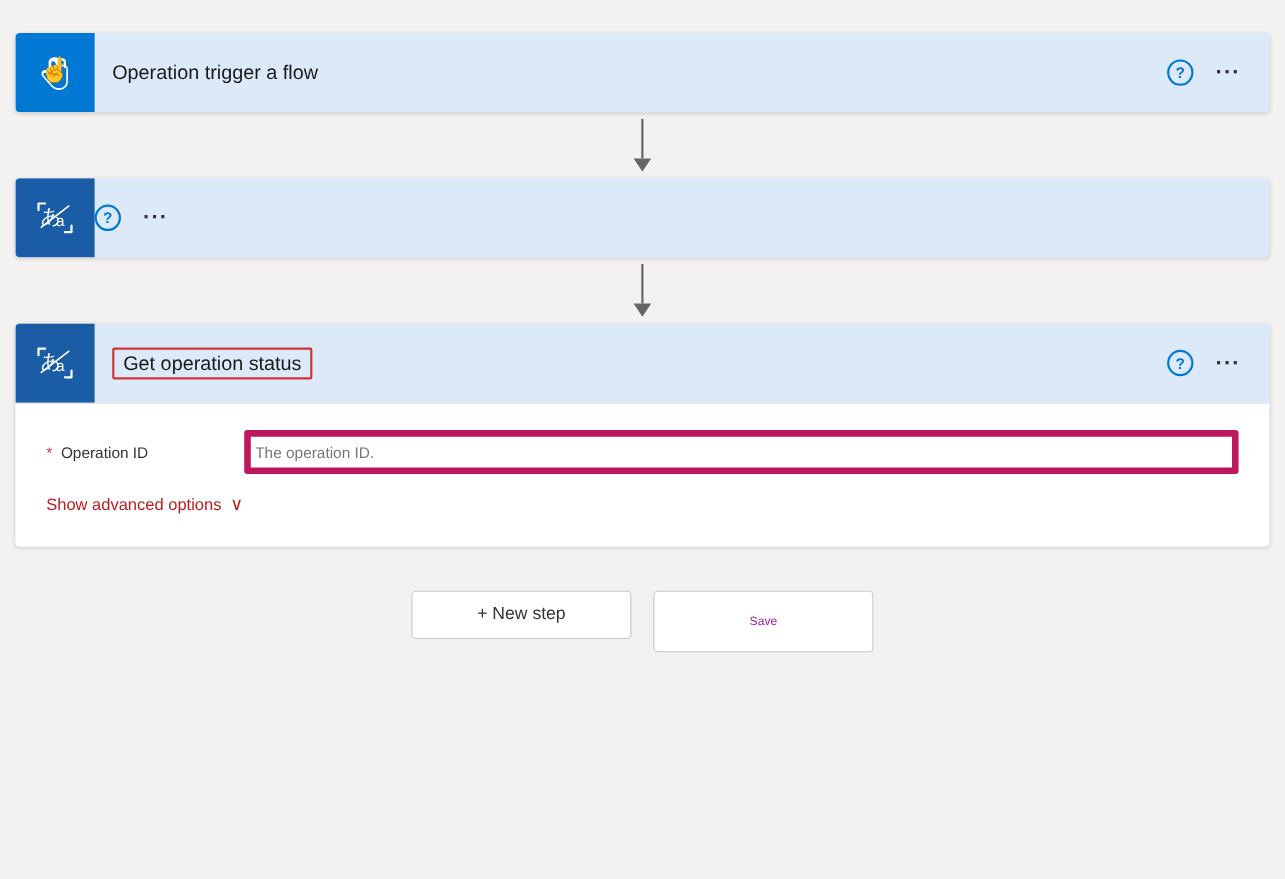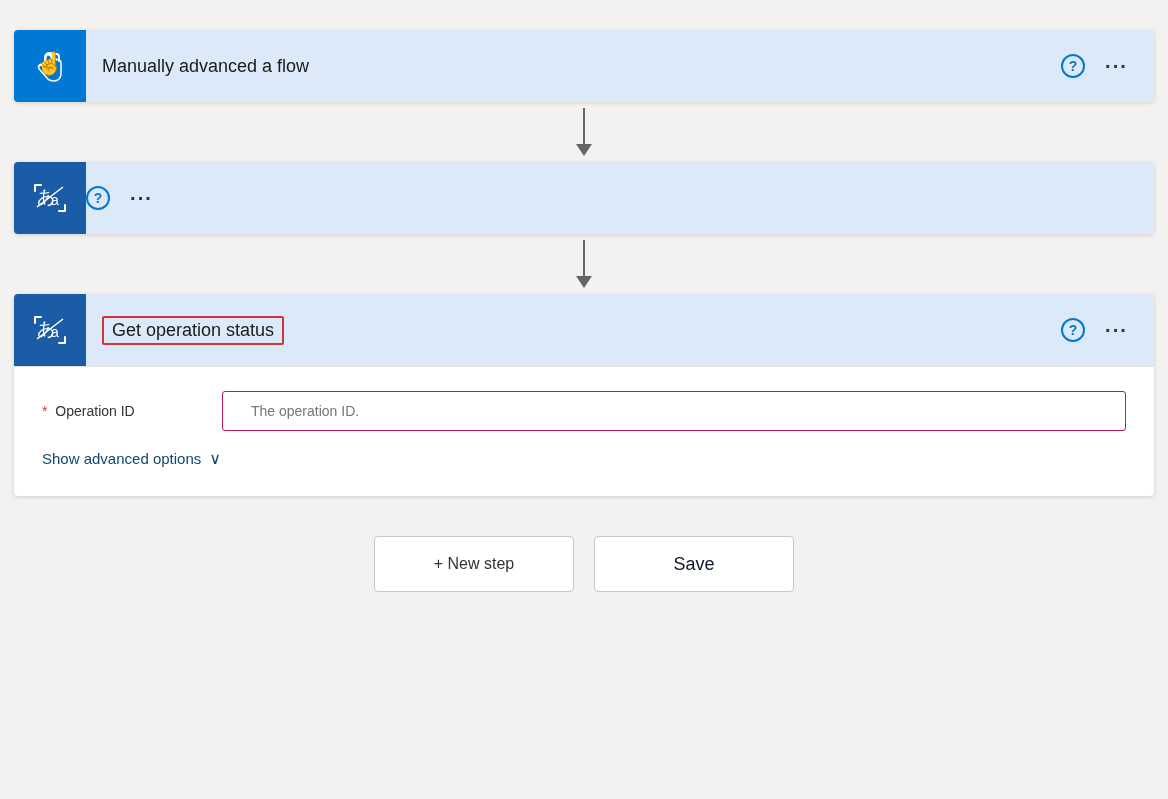--- a/index.html
+++ b/index.html
@@ -143,69 +143,69 @@
     }
 
     .field-label .required {
       color: #d13438;
       margin-right: 4px;
     }
 
     .field-input {
       flex: 1;
       height: 40px;
-      border: 1px solid #be185d;
+      border: 6px solid #be185d;
       border-radius: 3px;
-      padding: 0 28px;
+      padding: 0 4px;
       font-size: 14px;
       color: #999;
       outline: none;
       font-family: 'Segoe UI', sans-serif;
     }
 
     .show-advanced {
       display: flex;
       align-items: center;
       gap: 8px;
-      color: #0c4a6e;
+      color: #b91c1c;
       font-size: 15px;
       cursor: pointer;
       background: none;
       border: none;
       padding: 0;
       font-family: 'Segoe UI', sans-serif;
     }
 
     
     .bottom-actions {
       display: flex;
       gap: 20px;
       margin-top: 40px;
     }
 
     .btn-new-step {
       width: 200px;
-      height: 56px;
+      height: 44px;
       background: #fff;
       border: 1px solid #c8c8c8;
       border-radius: 4px;
       font-size: 16px;
       color: #333;
       cursor: pointer;
       font-family: 'Segoe UI', sans-serif;
     }
 
     .btn-save {
       width: 200px;
       height: 56px;
       background: #fff;
       border: 1px solid #c8c8c8;
       border-radius: 4px;
-      font-size: 18px;
-      color: #0f172a;
+      font-size: 11px;
+      color: #a21caf;
       cursor: pointer;
       font-family: 'Segoe UI', sans-serif;
     }
 
     
     .q-circle {
       width: 24px;
       height: 24px;
       border-radius: 50%;
       border: 2px solid #0078d4;
@@ -229,21 +229,21 @@
 
         <svg width="38" height="38" viewBox="0 0 38 38" fill="none" xmlns="http://www.w3.org/2000/svg">
           <path d="M19 6 C16 6 14 8 14 11 L14 20 L12 18 C11 17 9 17 8 18.5 C7 20 8 22 9 23 L16 31 C17.5 33 20 34 23 34 C27 34 30 31 30 27 L30 16 C30 14 28.5 12.5 27 12.5 C26.5 12.5 26 12.6 25.5 12.9 C25 11.5 23.7 10.5 22 10.5 C21.5 10.5 21 10.6 20.5 10.8 C20 9 18.8 8 17.5 7.5" stroke="white" stroke-width="1.5" fill="none"></path>
           <circle cx="22" cy="11" r="2" fill="white" opacity="0.8"></circle>
           <path d="M14 10 C14 7.8 16 6 18.5 6 C21 6 22.5 7.5 22.5 9.5 L22.5 12" stroke="white" stroke-width="2" fill="none" stroke-linecap="round"></path>
           <path d="M22.5 10 C22.5 8 24 7 25.5 7 C27 7 28 8 28 10 L28 14" stroke="white" stroke-width="2" fill="none" stroke-linecap="round"></path>
           <path d="M8 19 C9 17.5 11.5 18 12.5 19.5 L14.5 22 L14.5 11 C14.5 9 16 7.5 18 7.5 C20 7.5 21.5 9 21.5 11 L21.5 15" stroke="white" stroke-width="2" fill="none" stroke-linecap="round"></path>
           <text x="19" y="24" font-size="22" text-anchor="middle" fill="white" font-family="Arial">☝</text>
         </svg>
       </div>
-      <span class="step-title">Manually advanced a flow</span>
+      <span class="step-title">Operation trigger a flow</span>
       <div class="step-actions">
         <div class="q-circle">?</div>
         <button class="more-btn">···</button>
       </div>
     </div>
   </div>
 
   <div class="arrow-connector">
     <div class="arrow-line"></div>
     <div class="arrow-head"></div>

